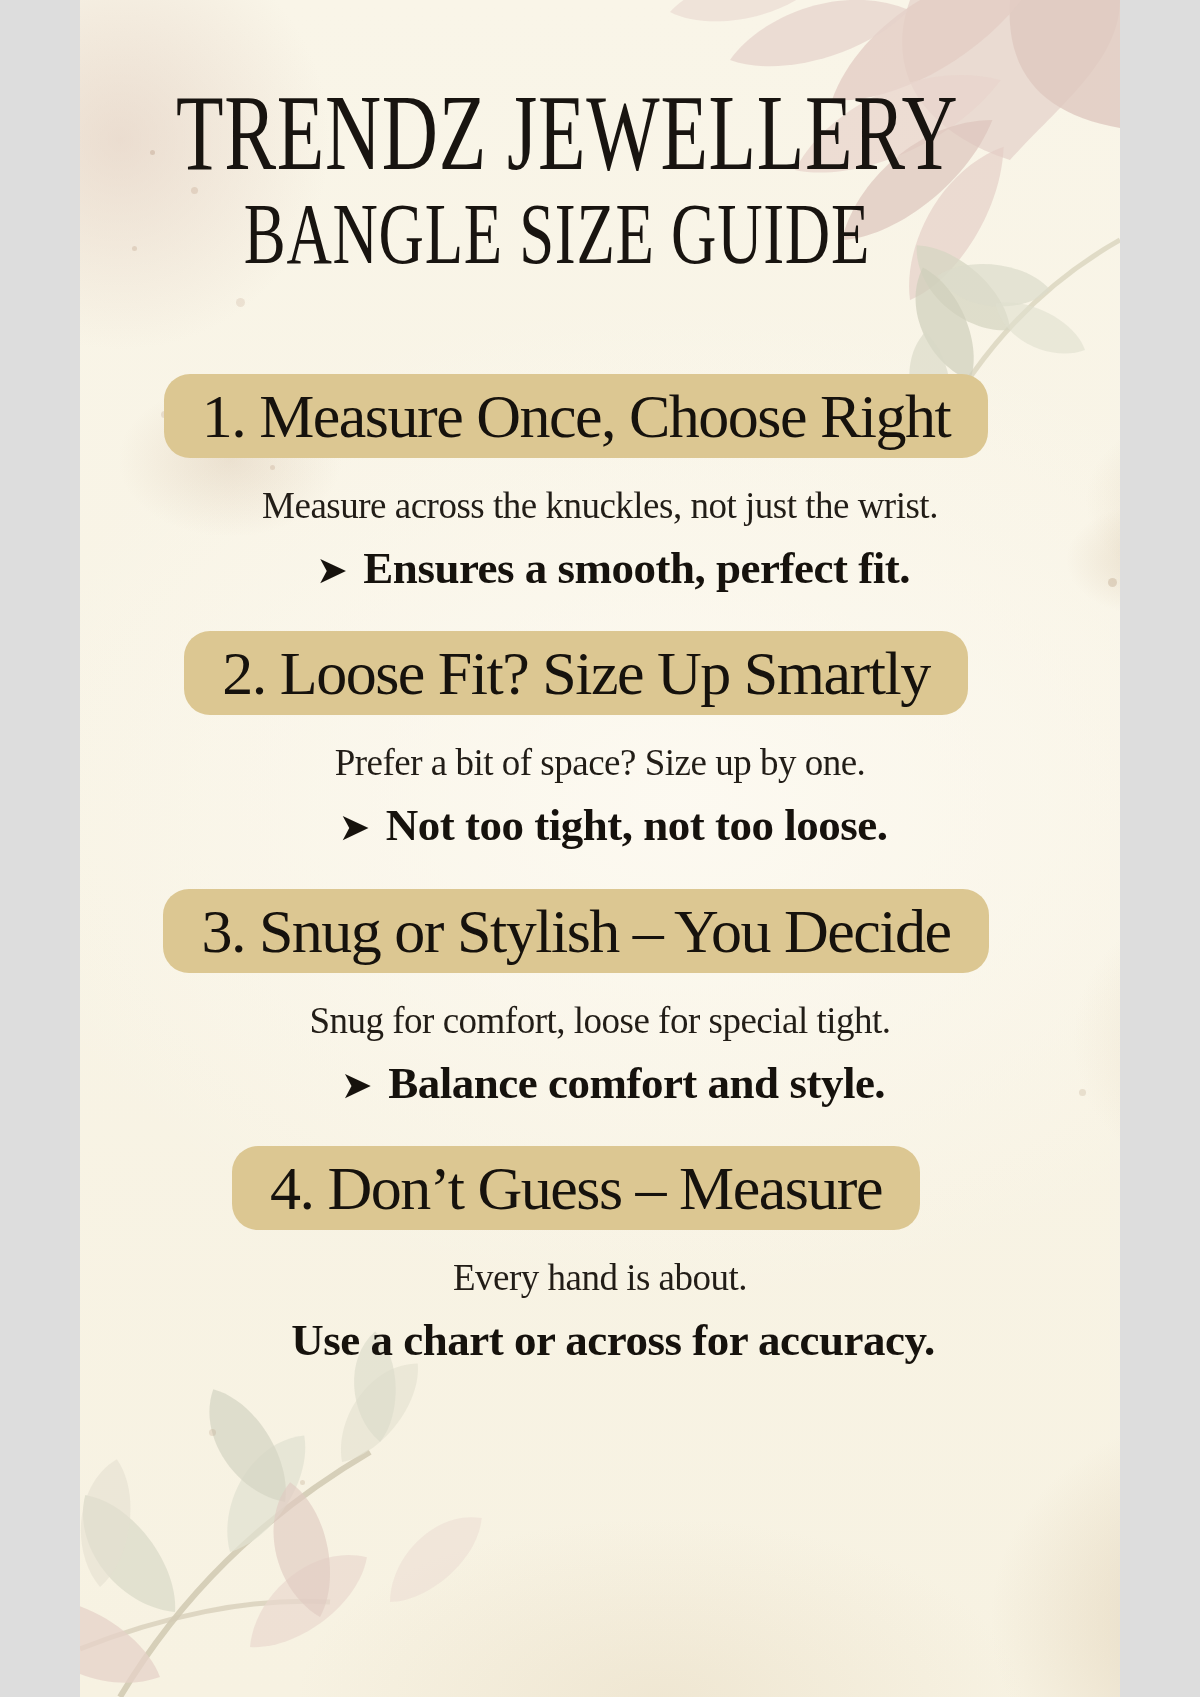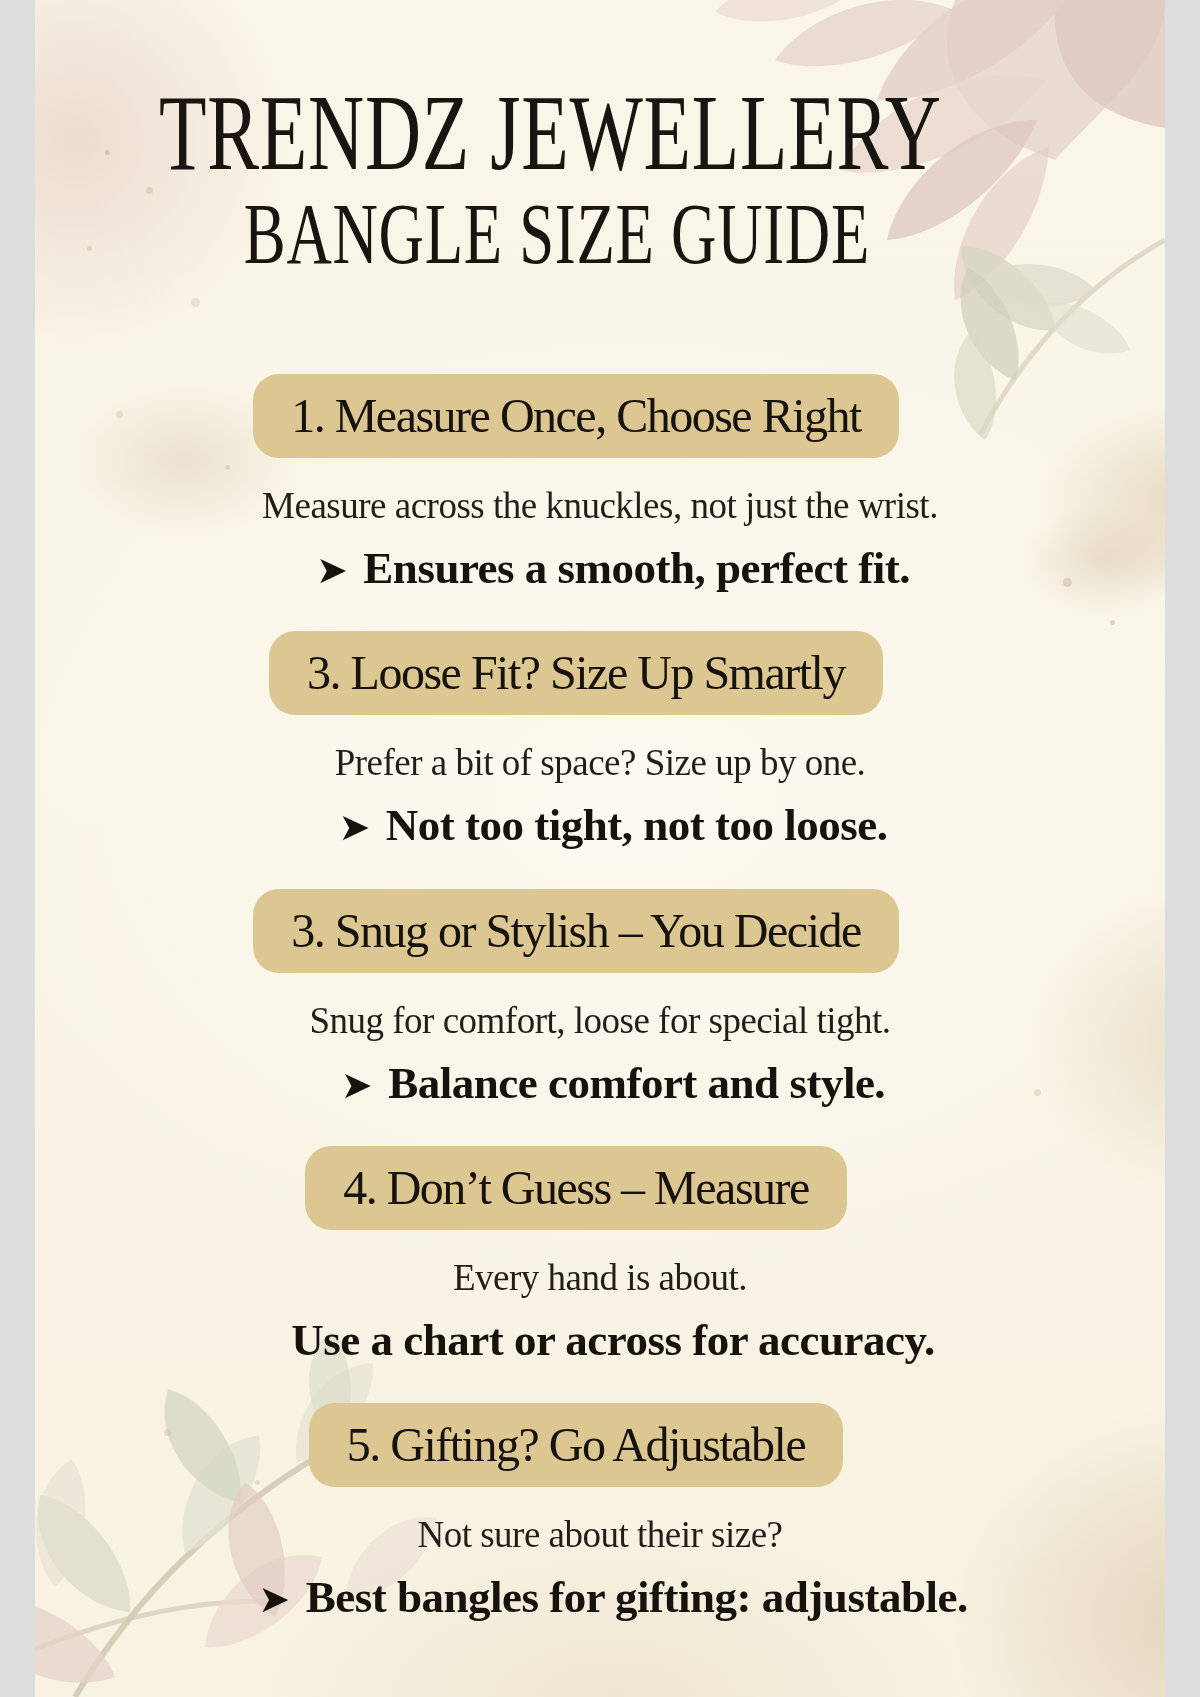--- a/index.html
+++ b/index.html
@@ -1,18 +1,18 @@
 <!DOCTYPE html>
 <html><head>
 <meta charset="utf-8">
 <style>
   html,body{margin:0;padding:0;background:#ddd;}
   #poster{
     position:relative;
-    width:1130px;height:1697px;
+    width:1040px;height:1697px;
     margin:0 auto;
     overflow:hidden;
     font-family:"Liberation Serif", serif;
     color:#1d1813;
     background:
       radial-gradient(circle 300px at 40px 140px, rgba(223,201,188,.55), rgba(223,201,188,0) 70%),
       radial-gradient(ellipse 160px 110px at 150px 460px, rgba(205,180,155,.30), rgba(205,180,155,0) 70%),
       radial-gradient(ellipse 230px 150px at 1155px 500px, rgba(208,186,152,.48), rgba(208,186,152,0) 65%),
       radial-gradient(ellipse 120px 80px at 1070px 560px, rgba(195,170,135,.30), rgba(195,170,135,0) 70%),
       radial-gradient(ellipse 280px 240px at 1175px 1040px, rgba(214,193,160,.42), rgba(214,193,160,0) 65%),
@@ -36,21 +36,21 @@
     letter-spacing:1px;color:#181410;
     transform:scaleX(.73) translateX(-59px);transform-origin:center;
   }
 
   .tip{position:absolute;left:0;right:0;text-align:center;}
   .tip-box{
     display:inline-block;position:relative;left:-24px;
     background:#dcc792;
     border-radius:26px;
     line-height:84px;padding:0 38px;
-    font-size:48px;letter-spacing:-1.5px;white-space:nowrap;
+    font-size:62px;letter-spacing:-1.5px;white-space:nowrap;
     color:#16120d;
   }
   .tip-body{
     margin-top:17px;line-height:62px;font-size:37px;
     letter-spacing:-.5px;white-space:nowrap;color:#221d17;
   }
   .tip-takeaway{
     line-height:62px;font-size:45px;font-weight:bold;
     letter-spacing:-.5px;white-space:nowrap;color:#16120d;padding-left:26px;
   }
@@ -137,21 +137,21 @@
         <span>1. Measure Once, Choose Right</span>
       </div>
       <div class="tip-body">Measure across the knuckles, not just the wrist.</div>
       <div class="tip-takeaway">
         <span class="arrow">➤</span><span>Ensures a smooth, perfect fit.</span>
       </div>
     </section>
 
     <section class="tip">
       <div class="tip-box">
-        <span>3. Loose Fit? Size Up Smartly</span>
+        <span>2. Loose Fit? Size Up Smartly</span>
       </div>
       <div class="tip-body">Prefer a bit of space? Size up by one.</div>
       <div class="tip-takeaway">
         <span class="arrow">➤</span><span>Not too tight, not too loose.</span>
       </div>
     </section>
 
     <section class="tip">
       <div class="tip-box">
         <span>3. Snug or Stylish – You Decide</span>
@@ -165,23 +165,14 @@
     <section class="tip">
       <div class="tip-box">
         <span>4. Don’t Guess – Measure</span>
       </div>
       <div class="tip-body">Every hand is about.</div>
       <div class="tip-takeaway">
         <span>Use a chart or across for accuracy.</span>
       </div>
     </section>
 
-    <section class="tip">
-      <div class="tip-box">
-        <span>5. Gifting? Go Adjustable</span>
-      </div>
-      <div class="tip-body">Not sure about their size?</div>
-      <div class="tip-takeaway">
-        <span class="arrow">➤</span><span>Best bangles for gifting: adjustable.</span>
-      </div>
-    </section>
   </div>
 </div>
 
 </body></html>

